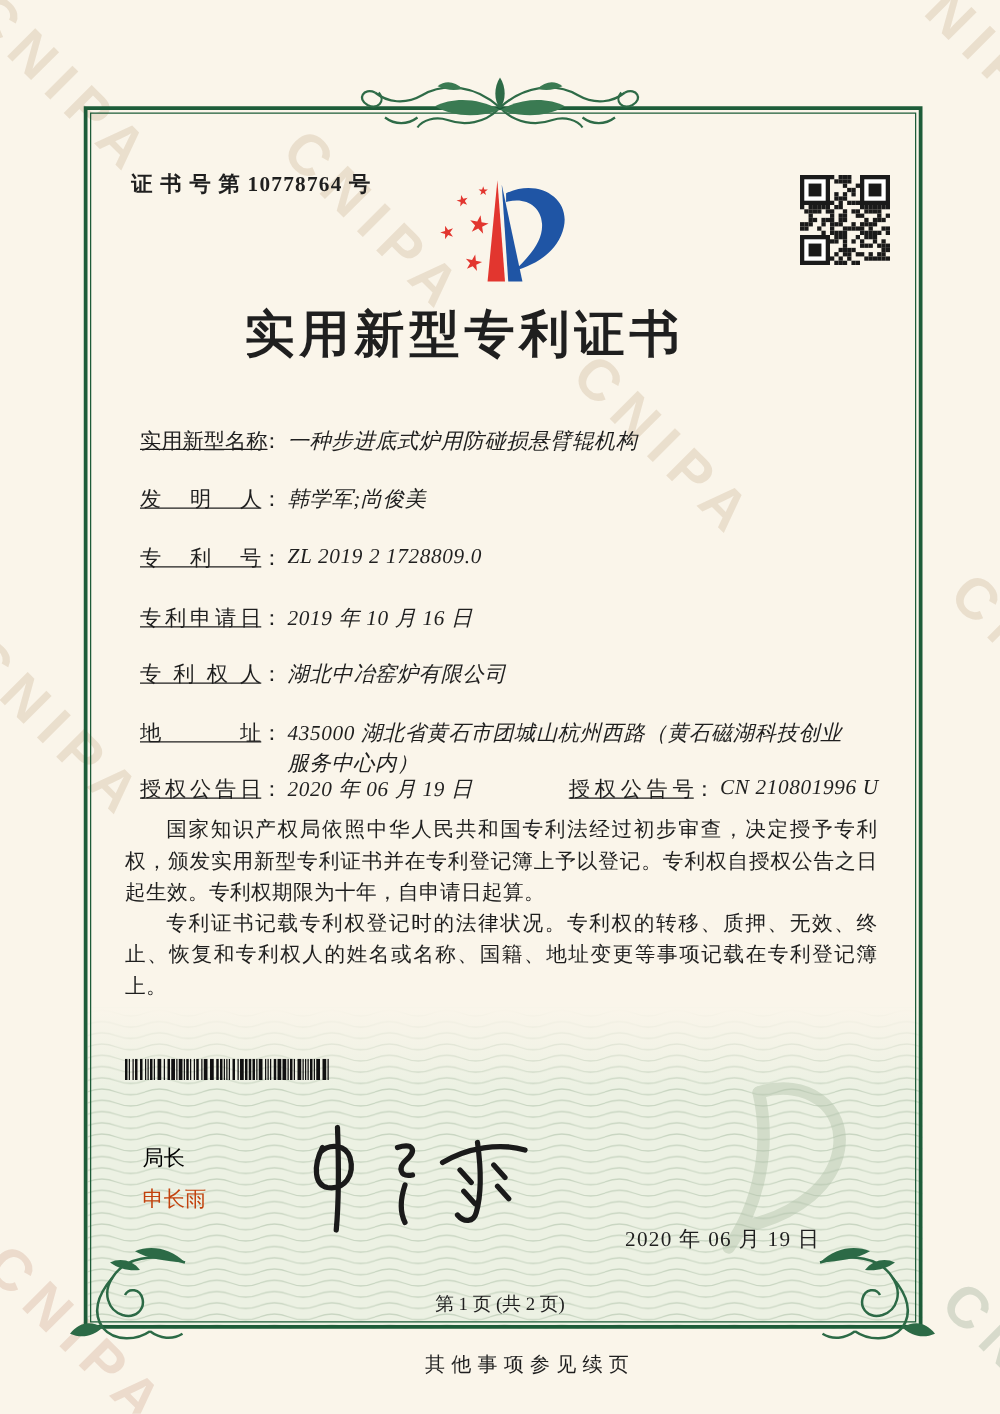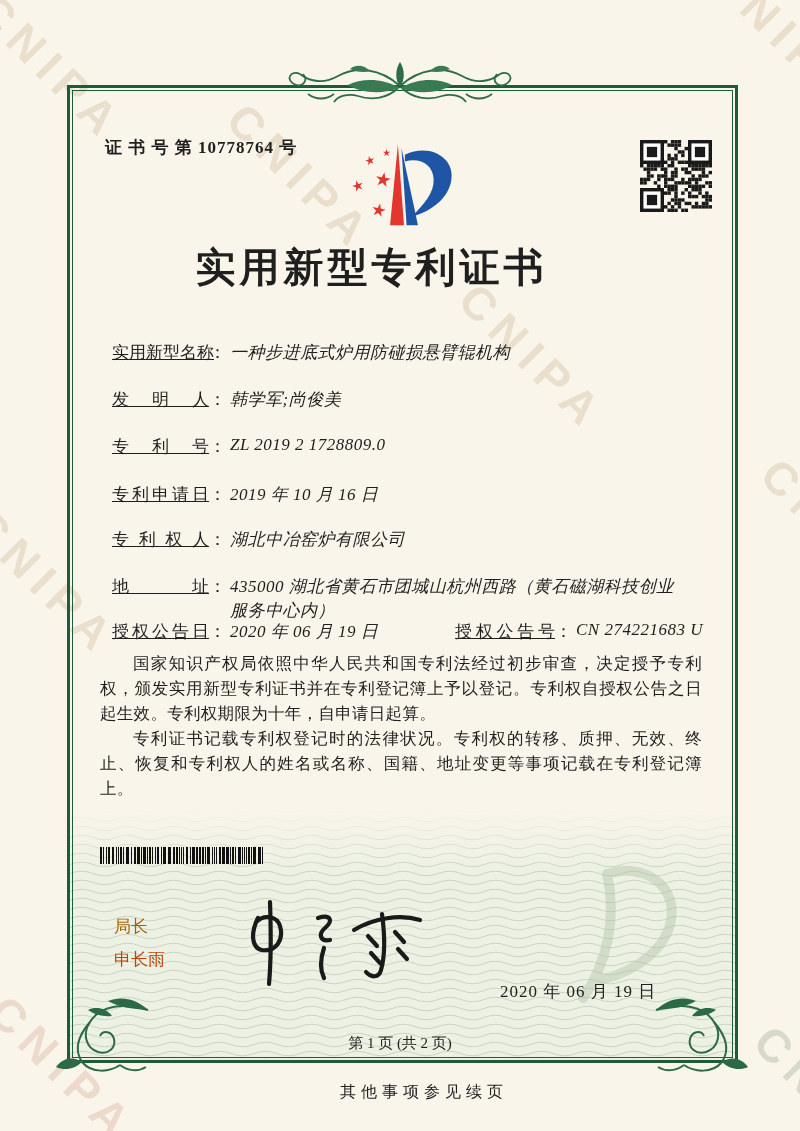--- a/index.html
+++ b/index.html
@@ -44,21 +44,21 @@
   .r5{top:528px;} .r6{top:575px;} .r7{top:620px;width:620px;}
   .pair2{position:absolute;left:343px;top:0;}
   .pair2 .flabel{width:100px;}
   
   .body-text{position:absolute;left:100px;top:651px;width:602px;z-index:5;}
   .body-text p{margin:0;font-size:16.5px;line-height:25px;text-indent:2em;
     text-align:justify;letter-spacing:.3px;}
   
   .barcode{position:absolute;left:100px;top:847px;z-index:5;}
   .sig-title{position:absolute;left:114px;top:915px;z-index:5;font-size:17px;
-    font-family:"Liberation Sans","DejaVu Sans",sans-serif;color:#a16207;}
+    font-family:"Liberation Sans","DejaVu Sans",sans-serif;color:#000000;}
   .sig-name{position:absolute;left:114px;top:948px;z-index:5;font-size:17px;
     font-family:"Liberation Sans","DejaVu Sans",sans-serif;color:#c2410c;}
   .sig-script{position:absolute;left:232px;top:896px;z-index:5;}
   .grant-date{position:absolute;left:500px;top:980px;z-index:5;font-size:17px;letter-spacing:1px;}
   .page-info{position:absolute;left:0;top:1034px;width:800px;text-align:center;z-index:5;font-size:15px;}
   .continuation{position:absolute;left:0;top:1082px;width:800px;text-align:center;z-index:5;
     font-size:16px;letter-spacing:5px;padding-left:24px;}
 </style>
 </head>
 <body>
@@ -324,21 +324,21 @@
 </div>
 <div class="frow r5">
   <span class="flabel">专利权人</span><span class="fcolon">：</span><span class="fvalue">湖北中冶窑炉有限公司</span>
 </div>
 <div class="frow r6">
   <span class="flabel">地址</span><span class="fcolon">：</span><span class="fvalue wrap">435000 湖北省黄石市团城山杭州西路（黄石磁湖科技创业服务中心内）</span>
 </div>
 <div class="frow r7" style="position:absolute;">
   <span class="flabel">授权公告日</span><span class="fcolon">：</span><span class="fvalue">2020 年 06 月 19 日</span>
   <span class="pair2">
-    <span class="flabel">授权公告号</span><span class="fcolon">：</span><span class="fvalue">CN 274221683 U</span>
+    <span class="flabel">授权公告号</span><span class="fcolon">：</span><span class="fvalue">CN 210801996 U</span>
   </span>
 </div>
 
 <div class="body-text">
   <p>国家知识产权局依照中华人民共和国专利法经过初步审查，决定授予专利权，颁发实用新型专利证书并在专利登记簿上予以登记。专利权自授权公告之日起生效。专利权期限为十年，自申请日起算。</p>
   <p>专利证书记载专利权登记时的法律状况。专利权的转移、质押、无效、终止、恢复和专利权人的姓名或名称、国籍、地址变更等事项记载在专利登记簿上。</p>
 </div>
 
 <svg class="barcode" width="166" height="17">
     <rect x="0" y="0" width="2" height="17" fill="#111111"></rect>

